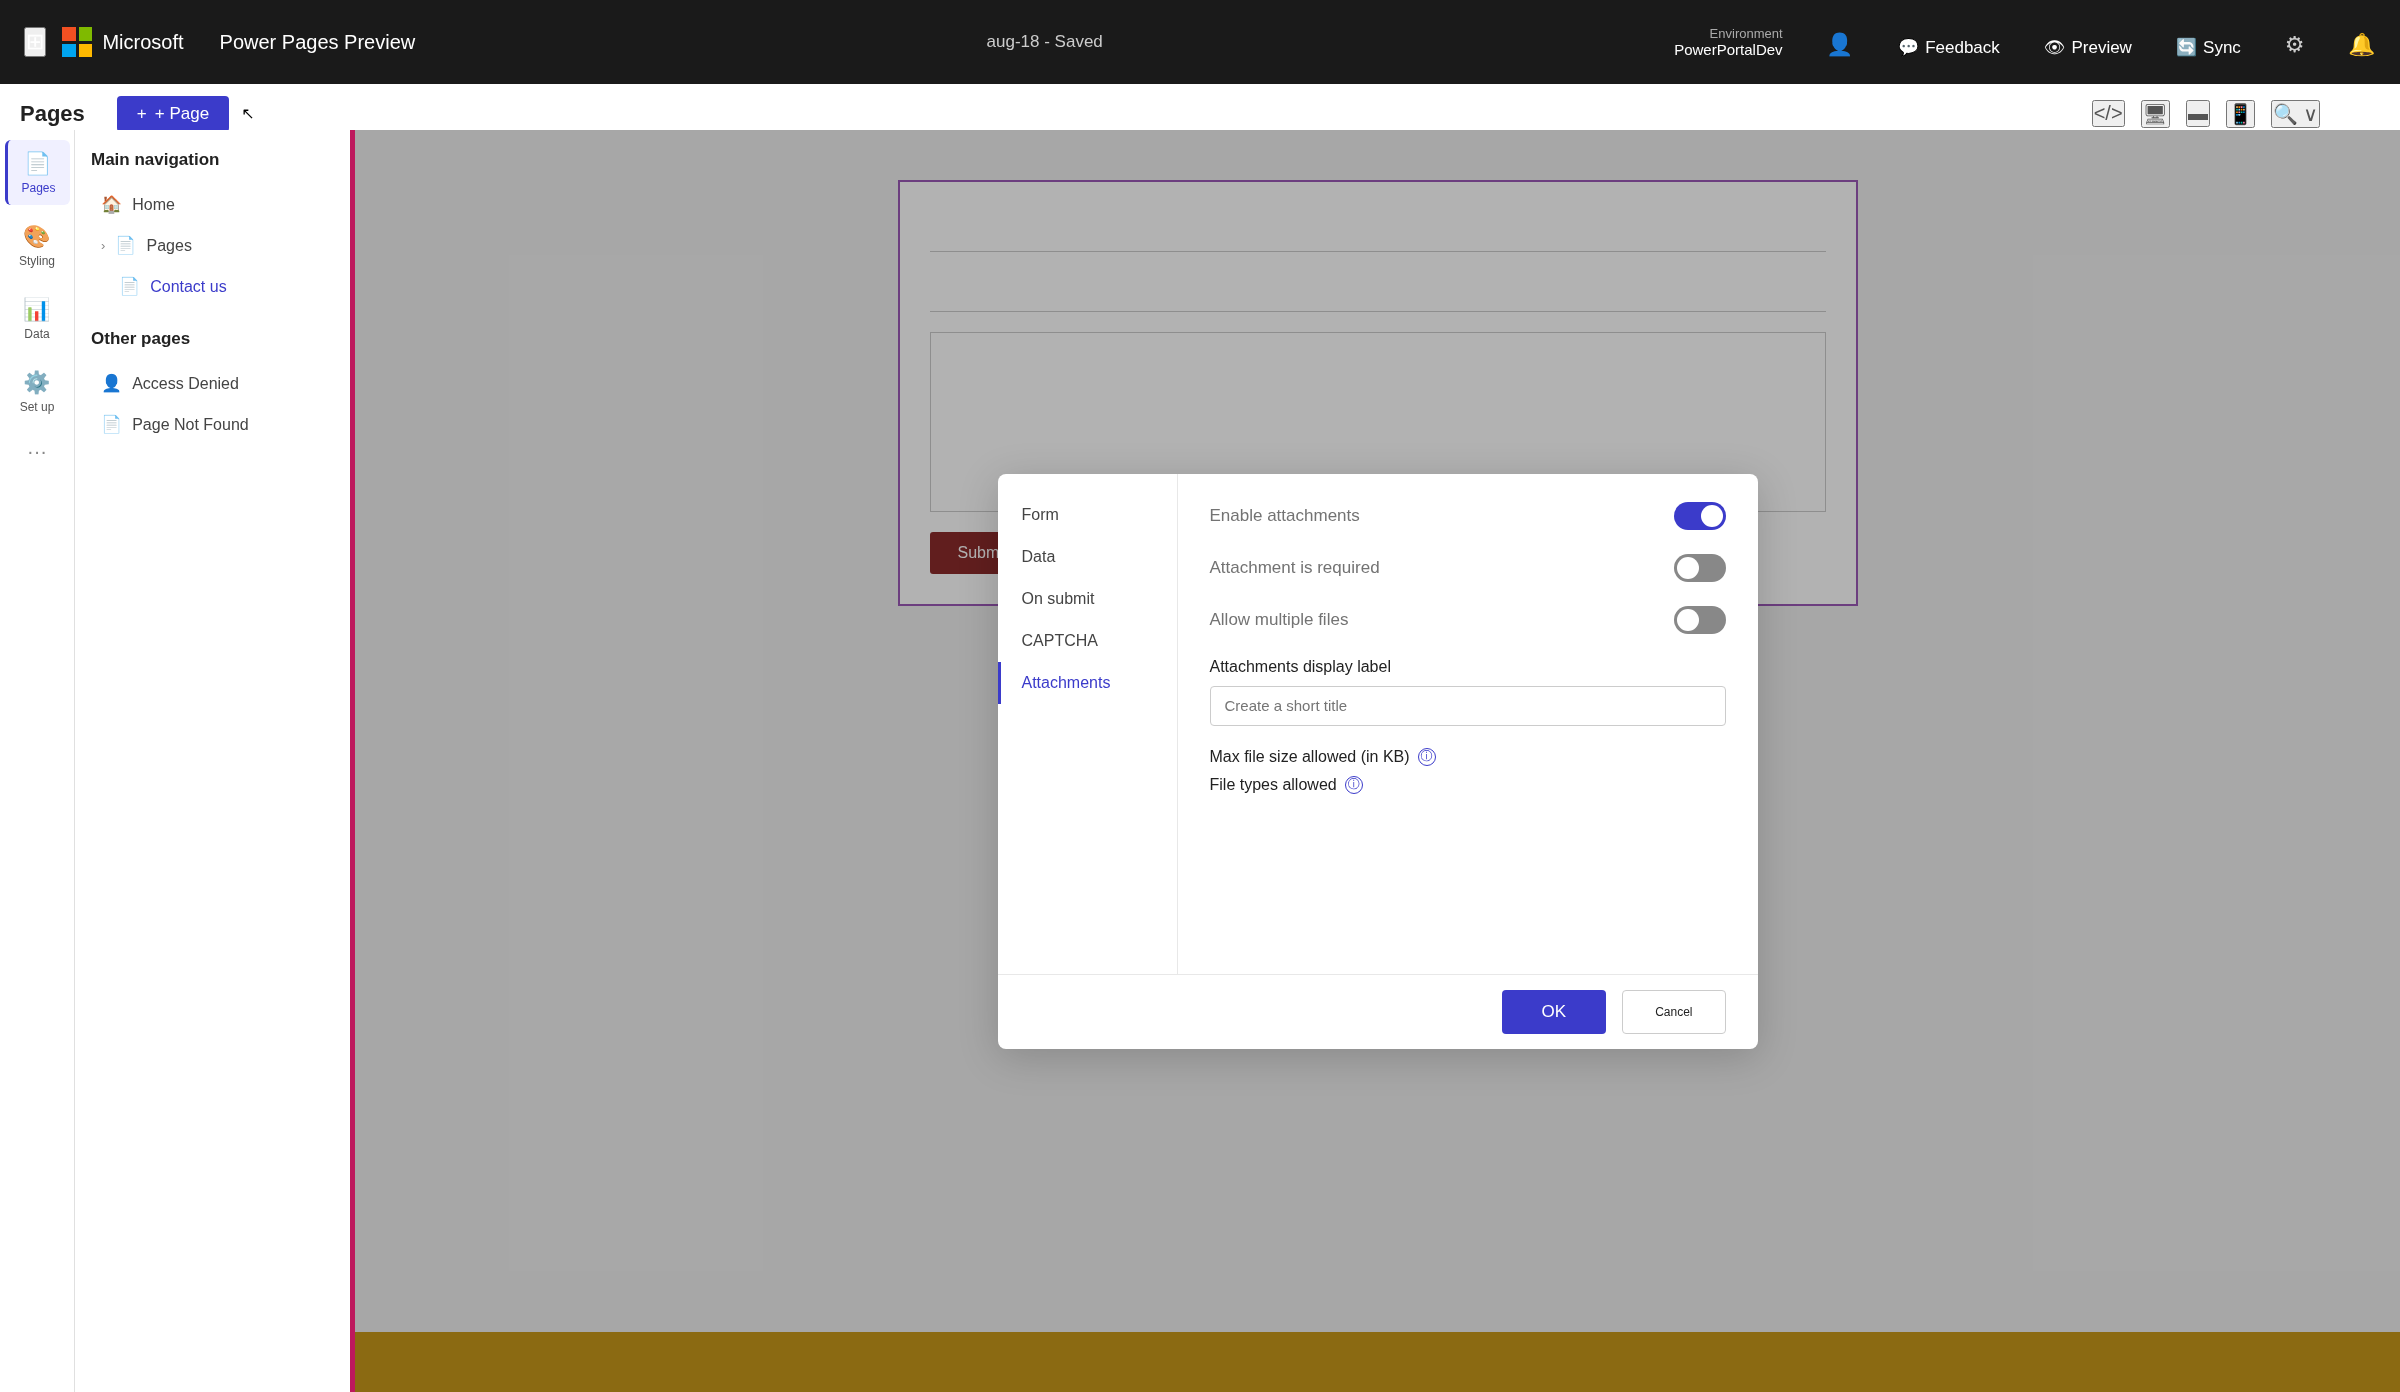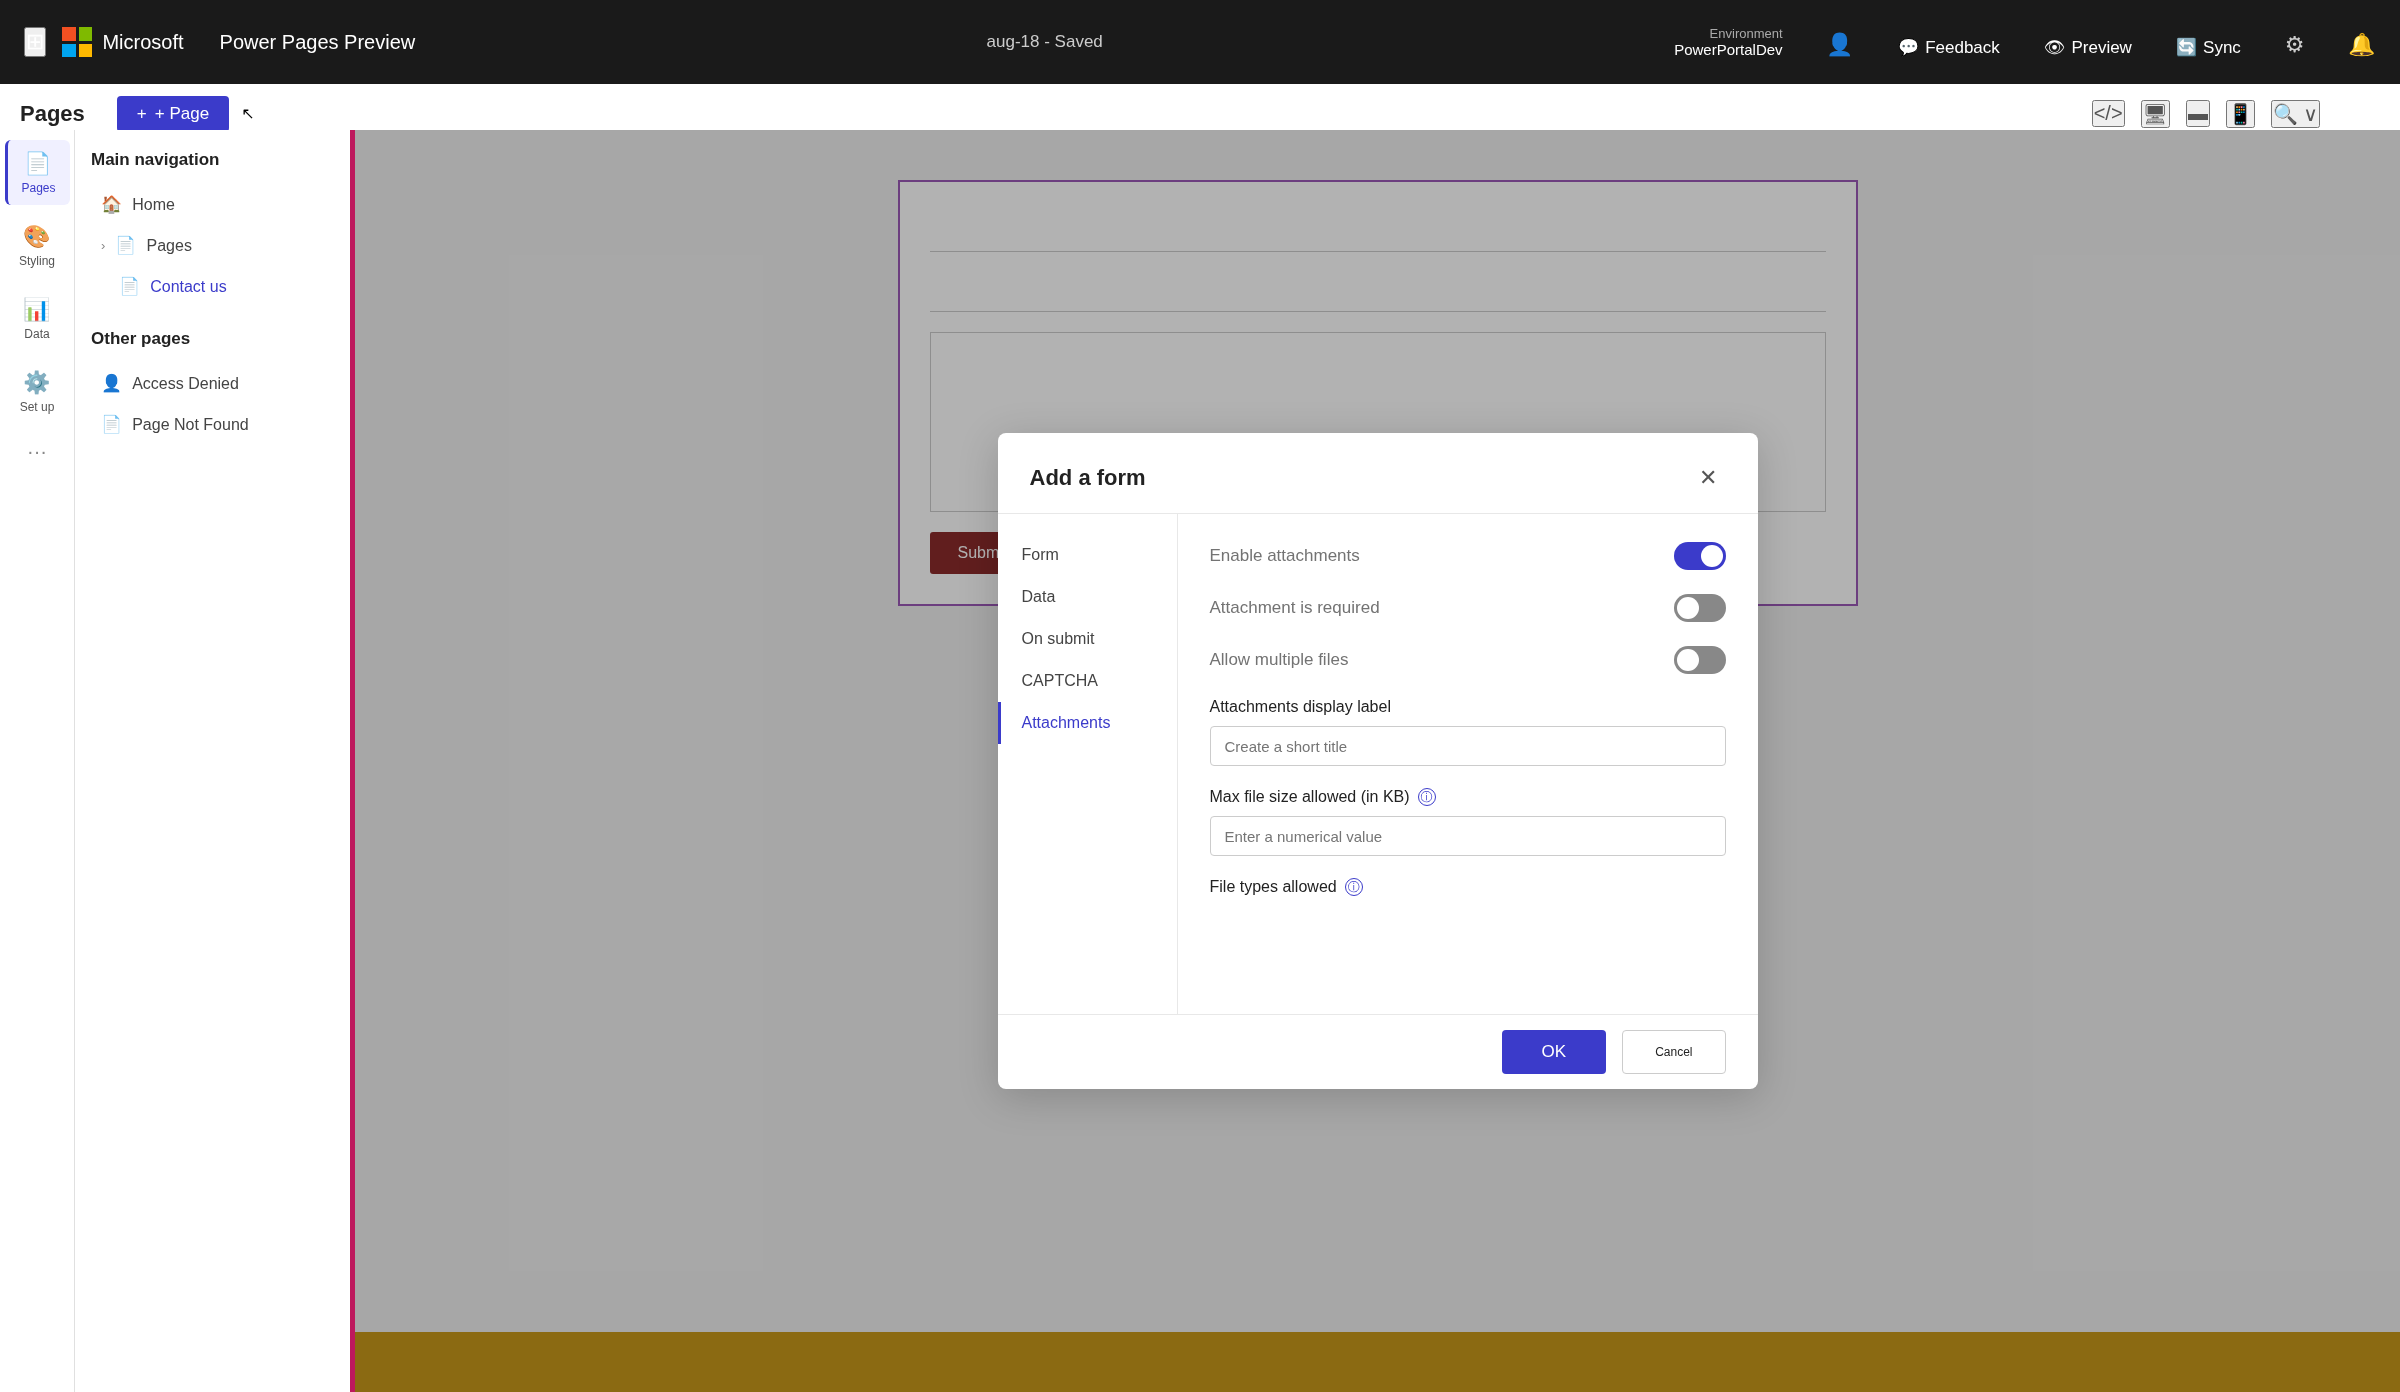--- a/index.html
+++ b/index.html
@@ -377,24 +377,20 @@
       <div class="form-field-line"></div>
       <div class="form-field-block"></div>
       <button class="form-submit-btn">Submit</button>
       <button class="canvas-plus-btn">+</button>
     </div>
   </div>
   <div class="bottom-accent"></div>
 
   <div class="modal-overlay">
     <div class="modal">
-      <div class="modal-header">
-        <span class="modal-title">Add a form</span>
-        <button class="modal-close">✕</button>
-      </div>
       <div class="modal-body">
 
         <div class="modal-sidebar">
           <div class="modal-nav-item">Form</div>
           <div class="modal-nav-item">Data</div>
           <div class="modal-nav-item">On submit</div>
           <div class="modal-nav-item">CAPTCHA</div>
           <div class="modal-nav-item active">Attachments</div>
         </div>
 
@@ -421,21 +417,20 @@
             </button>
           </div>
           
           <div class="field-label">Attachments display label</div>
           <input class="modal-input" type="text" placeholder="Create a short title" style="">
           
           <div class="field-label">
             <span>Max file size allowed (in KB)</span>
             <span class="field-info-icon">ⓘ</span>
           </div>
-          <input class="modal-input" type="text" placeholder="Enter a numerical value" style="">
           
           <div class="field-label">
             <span>File types allowed</span>
             <span class="field-info-icon">ⓘ</span>
           </div>
         </div>
       </div>
 
       <div class="modal-footer">
         <button class="btn-ok">OK</button>

